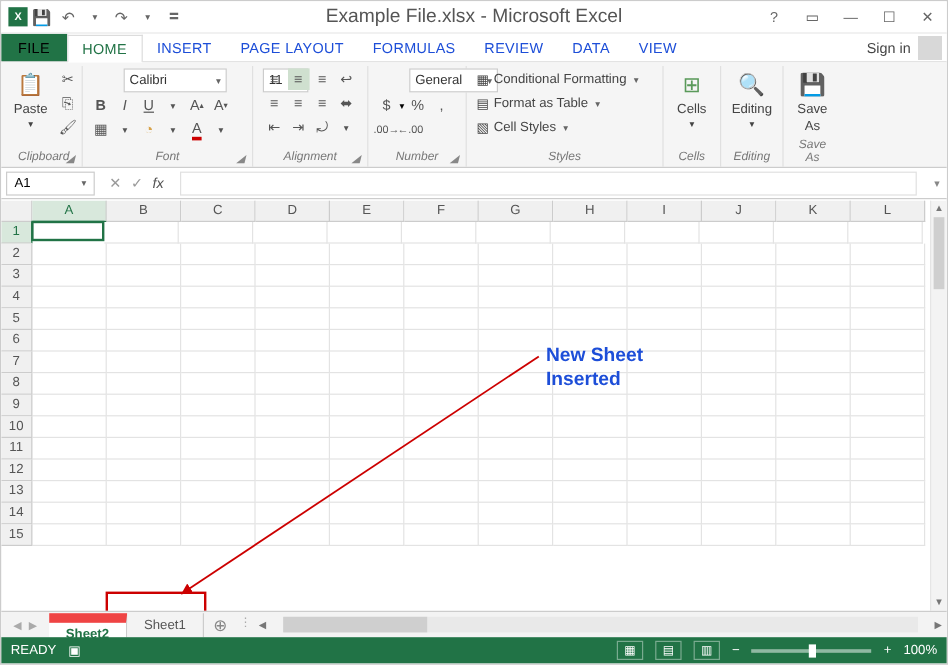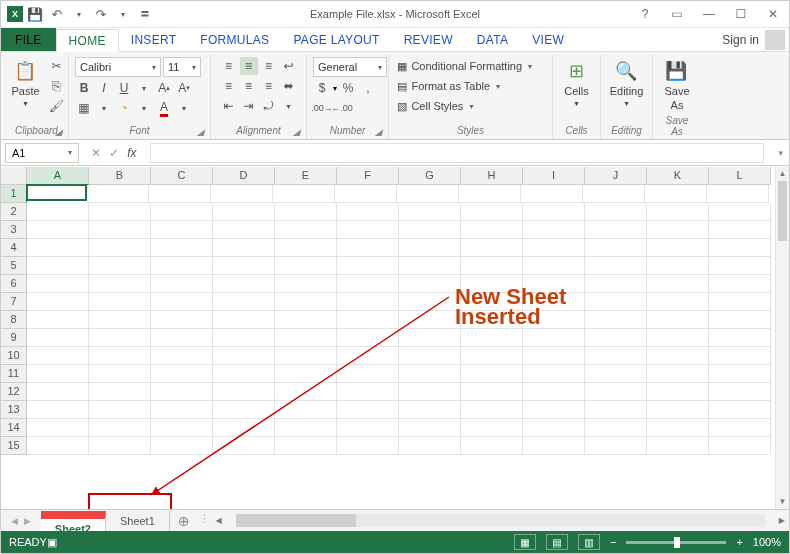--- a/index.html
+++ b/index.html
@@ -3,21 +3,21 @@
 <meta charset="utf-8">
 <style>
   * { box-sizing: border-box; margin: 0; padding: 0; font-family: "Segoe UI", Tahoma, sans-serif; user-select: none; }
   body { width: 790px; height: 554px; background: #fff; border: 1px solid #ccc; position: relative; overflow: hidden; font-size: 12px; }
 
   
   .titlebar { height: 27px; background: #fff; display: flex; align-items: center; position: relative; border-bottom: 1px solid #e8e8e8; }
   .qat { display: flex; align-items: center; gap: 2px; padding-left: 6px; }
   .qat .ic { width: 20px; height: 20px; display:flex; align-items:center; justify-content:center; color:#666; font-size:13px;}
   .qat .excel-ic { width:16px; height:16px; background:#217346; display:flex; align-items:center; justify-content:center; color:#fff; font-size:9px; font-weight:bold;}
-  .title-text { position:absolute; left:50%; transform:translateX(-50%); color:#555; font-size:11px; }
+  .title-text { position:absolute; left:50%; transform:translateX(-50%); color:#555; font-size:16px; }
   .win-controls { margin-left:auto; display:flex; gap:0; }
   .win-controls .wc { width:32px; height:24px; display:flex; align-items:center; justify-content:center; color:#666; font-size:12px; }
 
   
   .tabs-row { height:24px; background:#fff; display:flex; align-items:stretch; border-bottom:1px solid #dcdcdc; }
   .tab { padding:0 12px; font-size:12px; color:#1d4ed8; display:flex; align-items:center; text-transform:uppercase; letter-spacing:0.3px; }
   .tab.file { background:#217346; color:#000000; font-weight:normal; padding:0 14px;}
   .tab.active { color:#217346; border:1px solid #dcdcdc; border-bottom:1px solid #fff; background:#fff; position:relative; top:1px;}
   .signin { margin-left:auto; padding-right:4px; color:#444; display:flex; align-items:center; gap:6px; font-size:12px; }
   .signin .avatar { width:20px; height:20px; background:#d8d8d8; }
@@ -29,21 +29,21 @@
   .group-ctrls { flex:1; display:flex; gap:4px; align-items:flex-start; padding-top:2px;}
   .group-label { font-size:10px; color:#777; padding:2px 0 3px; text-align:center; width:100%; position:relative;font-style:italic;}
   .group-label .launcher { position:absolute; right:0; bottom:2px; font-size:9px; color:#888;}
 
   .bigbtn { display:flex; flex-direction:column; align-items:center; gap:2px; font-size:11px; color:#444; padding:2px 4px; }
   .bigbtn .bic { width:24px; height:24px; display:flex; align-items:center; justify-content:center; font-size:18px;}
   .sm { width:18px; height:18px; display:flex; align-items:center; justify-content:center; color:#555; font-size:12px; border:1px solid transparent;}
   .row { display:flex; gap:2px; align-items:center; }
   .col { display:flex; flex-direction:column; gap:2px; }
 
-  .combo { height:20px; border:1px solid #ccc; background:#fff; font-size:11px; display:flex; align-items:center; padding:0 4px; color:#333;}
+  .combo { height:20px; border:1px solid #ccc; background:#fff; font-size:11px; display:flex; align-items:center; padding:0 4px; color:#333;margin-left:28px;}
   .combo .dd { margin-left:auto; font-size:8px; color:#666; padding-left:4px;}
   .line-item { display:flex; align-items:center; gap:4px; font-size:11px; color:#444; height:18px; }
   .line-item .dd { font-size:8px; color:#666; margin-left:2px;}
 
   
   .formula-bar { height:26px; border-bottom:1px solid #ccc; display:flex; align-items:center; background:#fff;justify-content:center; }
   .namebox { width:74px; height:20px; border:1px solid #ccc; margin:0 4px; display:flex; align-items:center; padding:0 6px; font-size:11px; justify-content:space-between;}
   .namebox .dd{font-size:8px;color:#666;}
   .fx-btns { display:flex; gap:8px; padding:0 8px; color:#999; font-size:12px;}
   .fx-lbl{font-style:italic; color:#555; padding-right:6px;}
@@ -74,25 +74,25 @@
   .stab.active { background:#fff; border-top:8px solid #ef4444; color:#217346; font-weight:bold; border-bottom:none;}
   .add-sheet { padding:2px 8px; color:#888; font-size:14px;}
   .hscroll { flex:1; display:flex; align-items:center; padding:0 4px;}
   .hscroll .track{ flex:1; height:13px; background:#e9e9e9; position:relative; margin:0 14px;}
   .hscroll .track .thumb{position:absolute;left:0;top:0;bottom:0;width:120px;background:#cfcfcf;}
   .hscroll .arr{font-size:8px;color:#777;}
   .split { width:14px; text-align:center; color:#aaa; font-size:10px; padding-top:3px;}
 
   
   .annot-box{ position:absolute; border:2px solid #cc0000; pointer-events:none; }
-  .annot-text{ position:absolute; color:#c2410c; font-family:"Times New Roman",serif; font-weight:bold; font-size:22px; line-height:20px;}
+  .annot-text{ position:absolute; color:#1d4ed8; font-family:"Times New Roman",serif; font-weight:bold; font-size:16px; line-height:20px;}
   .annot-line{ position:absolute; pointer-events:none;}
 
   
-  .status { position:absolute; left:0; right:0; bottom:0; height:22px; background:#217346; color:#fff; display:flex; align-items:center; font-size:11px; padding:0 8px;}
+  .status { position:absolute; left:0; right:0; bottom:0; height:22px; background:#217346; color:#fff; display:flex; align-items:center; font-size:11px; gap:10px; padding:0 8px;}
   .status .right { margin-left:auto; display:flex; align-items:center; gap:10px;}
   .status .viewbtn{ width:22px; height:16px; border:1px solid rgba(255,255,255,0.4); display:flex; align-items:center; justify-content:center; font-size:10px;}
   .slider { width:100px; height:3px; background:rgba(255,255,255,0.5); position:relative;}
   .slider .knob{ position:absolute; left:48px; top:-4px; width:6px; height:11px; background:#fff;}
 </style>
 </head>
 <body>
 
 <div class="titlebar">
   <div class="qat">
@@ -111,22 +111,22 @@
     <div class="wc">—</div>
     <div class="wc">☐</div>
     <div class="wc">✕</div>
   </div>
 </div>
 
 <div class="tabs-row">
   <div class="tab file">FILE</div>
   <div class="tab active">HOME</div>
   <div class="tab">INSERT</div>
+  <div class="tab">PAGE LAYOUT</div>
   <div class="tab">FORMULAS</div>
-  <div class="tab">PAGE LAYOUT</div>
   <div class="tab">REVIEW</div>
   <div class="tab">DATA</div>
   <div class="tab">VIEW</div>
   <div class="signin">
     <span>Sign in</span>
     <span class="avatar"></span>
   </div>
 </div>
 
 <div class="ribbon">

